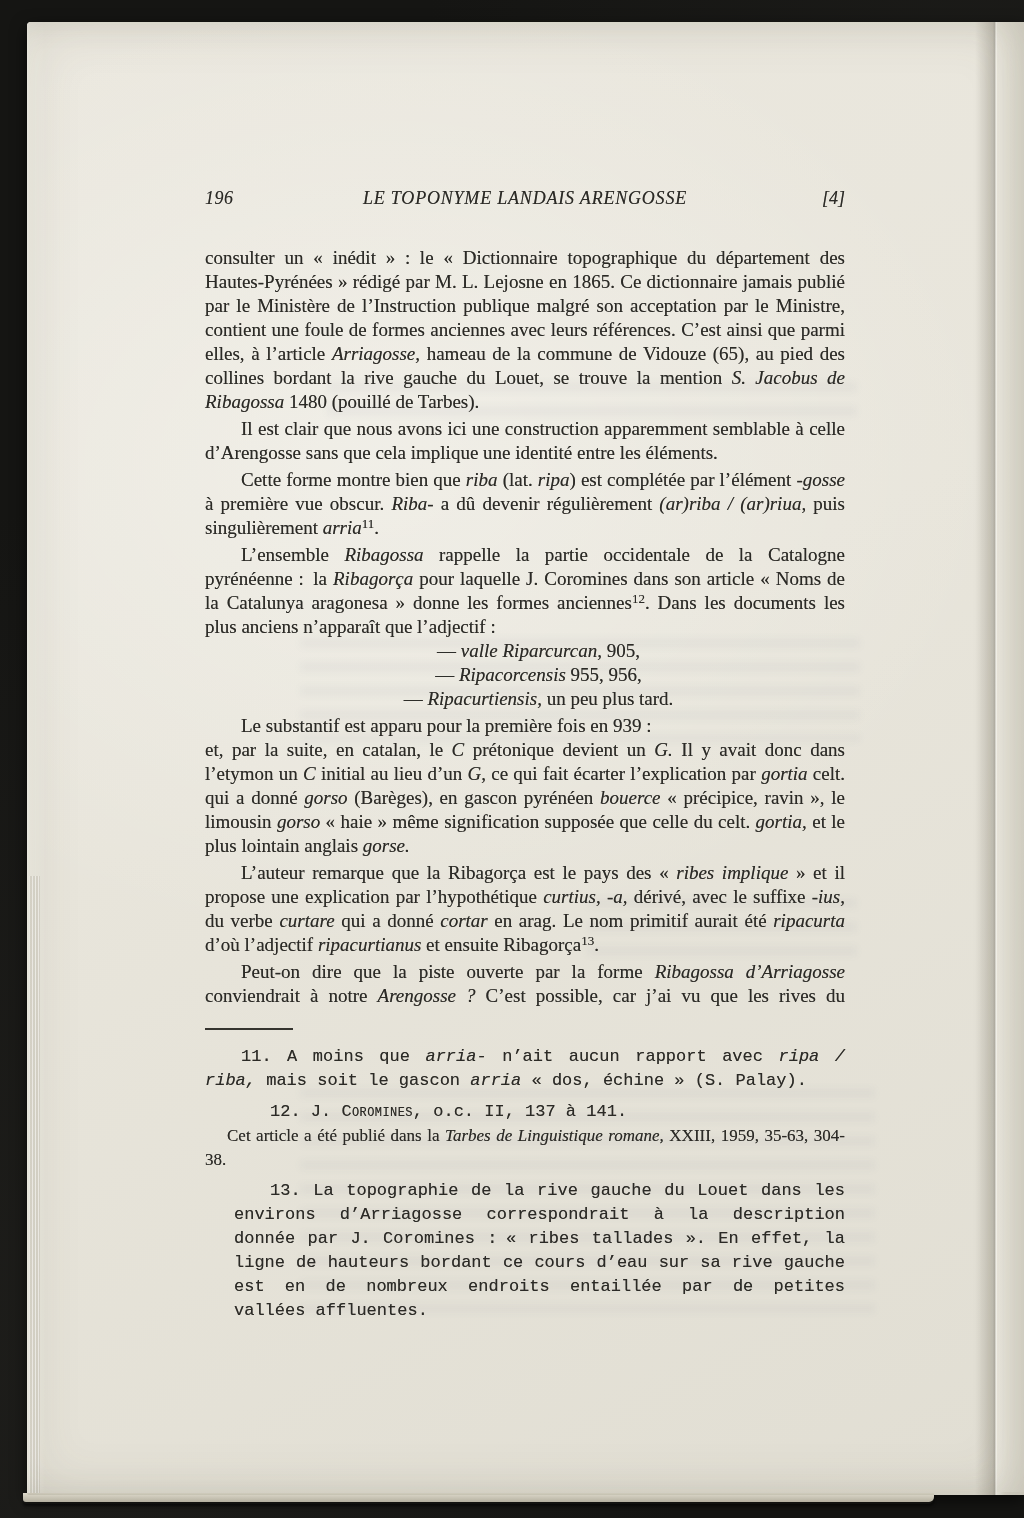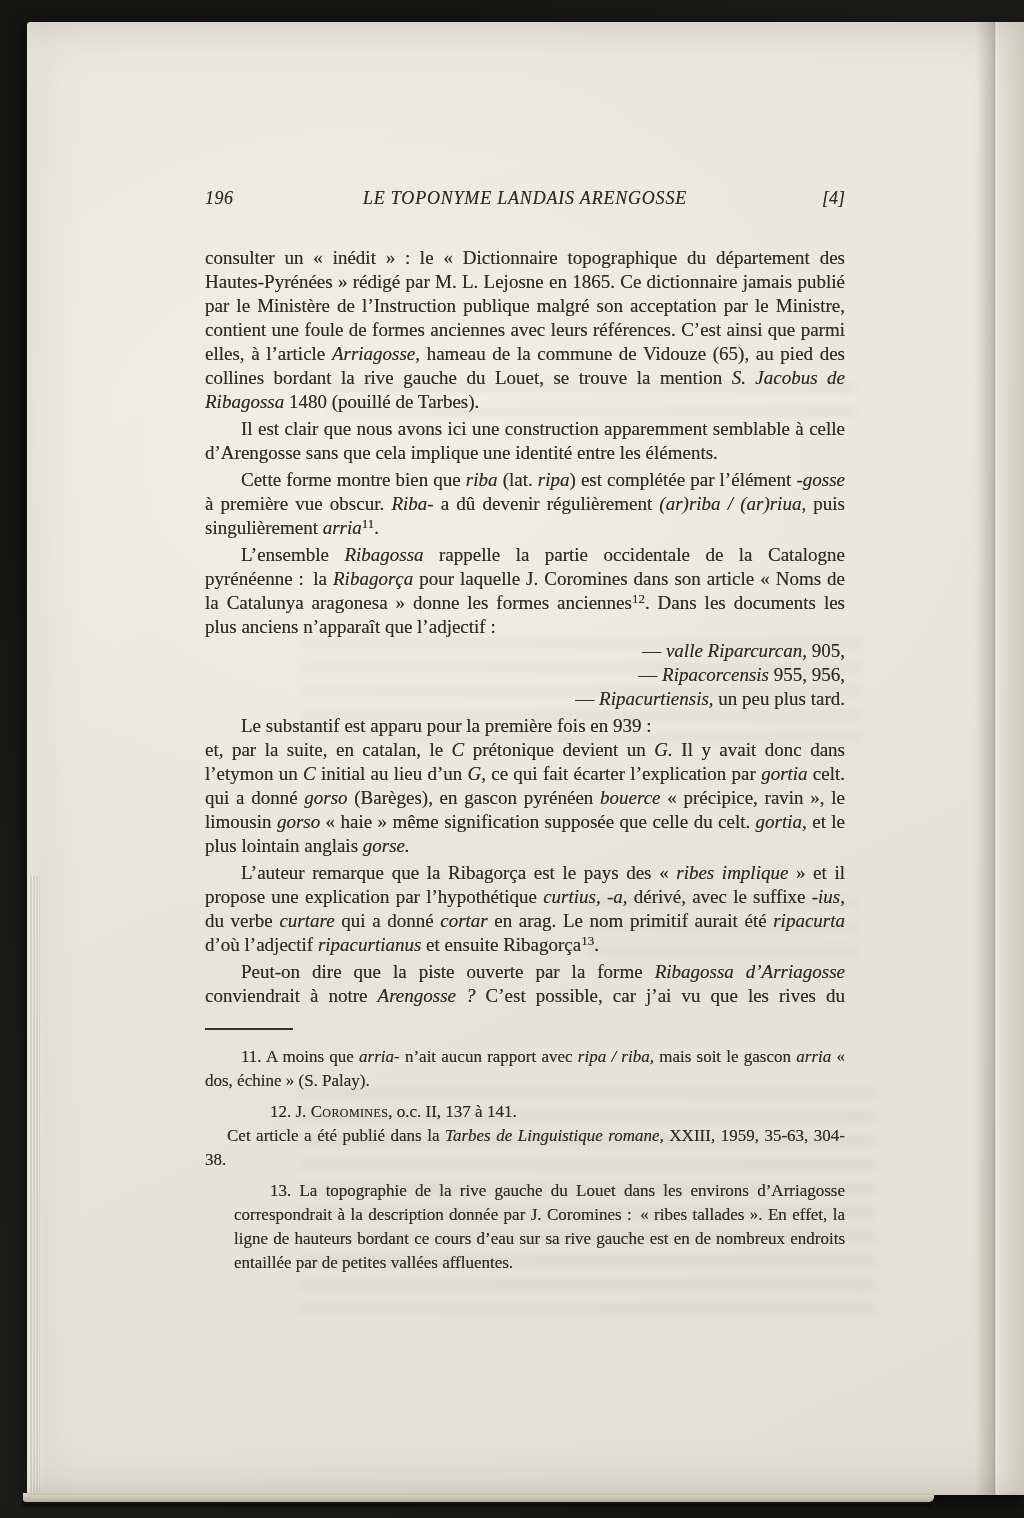--- a/index.html
+++ b/index.html
@@ -59,28 +59,28 @@
 
   .header{display:grid;grid-template-columns:1fr auto 1fr;align-items:baseline;
     font-size:18px;line-height:24px;margin-bottom:36px;font-style:italic;}
   .header .num{justify-self:start;letter-spacing:.5px;}
   .header .title{justify-self:center;letter-spacing:.8px;}
   .header .mark{justify-self:end;}
 
   .body-text{font-size:19px;line-height:24px;}
   .para{text-align:justify;}
   .para.indent{text-indent:36px;margin-top:3px;}
-  .para.item{padding-left:27px;text-align:right;}
+  .para.item{padding-left:27px;text-align:center;}
   .para.fill-last{text-align-last:justify;}
 
   .fnrule{width:88px;height:2px;background:#35342f;margin:20px 0 15px 0;}
 
   .footnotes{font-size:17px;line-height:24px;}
   .fnote{text-align:justify;}
-  .fnote.indent{text-indent:36px;}
+  .fnote.indent{text-indent:36px;font-family:Liberation Mono, monospace;}
   .fnote.gap{margin-top:7px;margin-left:29px;}
   .fnote.cont{text-indent:22px;}
 
   i{font-style:italic;}
   sup{font-size:13px;line-height:0;vertical-align:6px;}
   .sc{font-variant:small-caps;letter-spacing:.4px;}
 
   
   .content{text-shadow:0 0 .5px rgba(43,42,38,.55);}
 </style>

